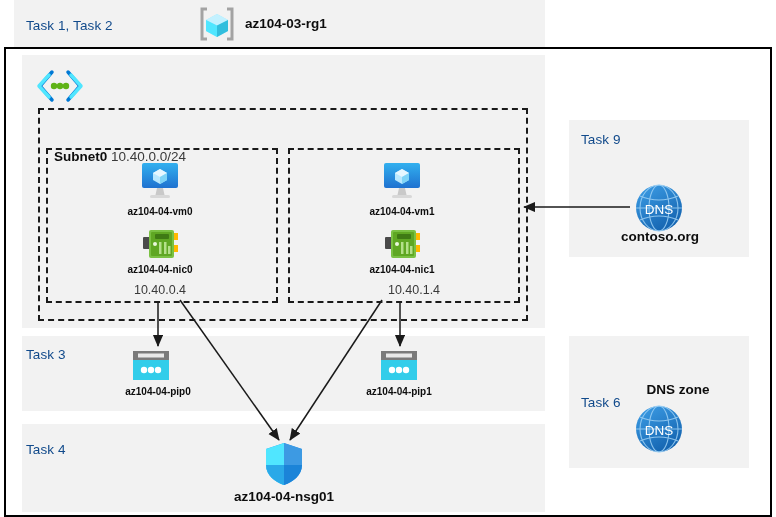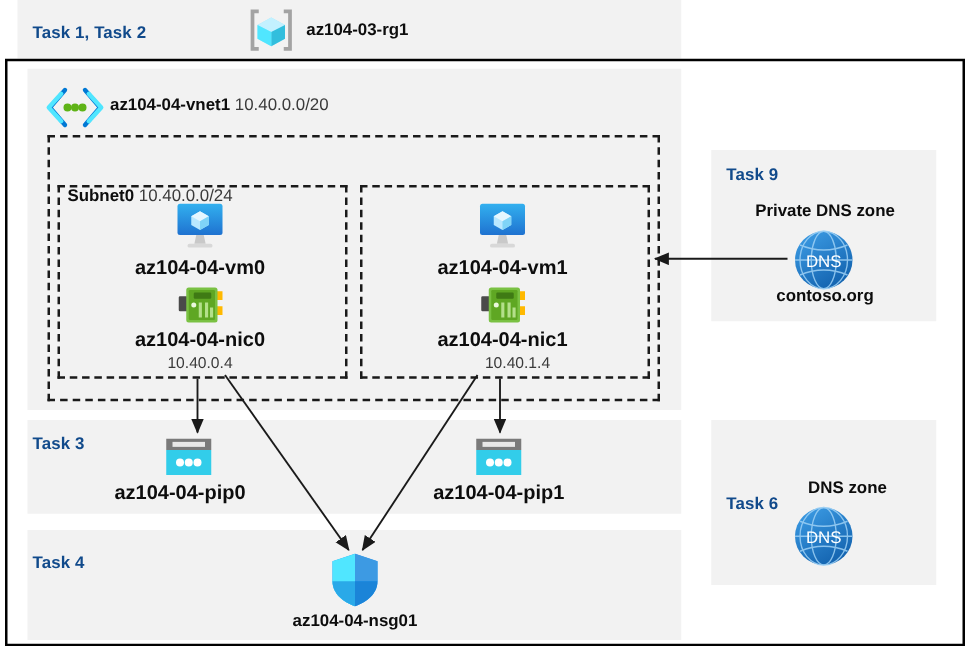--- a/index.html
+++ b/index.html
@@ -40,41 +40,41 @@
     position: absolute;
     box-sizing: border-box;
     border: 2px dashed #1a1a1a;
     background: transparent;
   }
 
   
   .task-label {
     position: absolute;
     color: #114a8b;
-    font-weight: bold;
+    font-weight: normal;
     font-size: 13.5px;
     letter-spacing: .1px;
     white-space: nowrap;
   }
   .title-bold {
     position: absolute;
     color: #0d0d0d;
     font-weight: bold;
     font-size: 13.5px;
     white-space: nowrap;
   }
   .title-bold .light {
     font-weight: normal;
     color: #3a3a3a;
   }
   .node-label {
     position: absolute;
     color: #0d0d0d;
     font-weight: bold;
-    font-size: 16px;
+    font-size: 10px;
     white-space: nowrap;
     text-align: center;
     transform: translateX(-50%);
   }
   .node-sub {
     position: absolute;
     color: #3a3a3a;
     font-weight: normal;
     font-size: 12.5px;
     white-space: nowrap;
@@ -137,23 +137,20 @@
       <path d="M16 3 L4 17 L16 31" fill="none" stroke="#0078d4" stroke-width="3.5" stroke-linecap="round" stroke-linejoin="round"></path>
       <path d="M13 6 L3 17 L13 28" fill="none" stroke="#50e6ff" stroke-width="3.5" stroke-linecap="round" stroke-linejoin="round"></path>
       <path d="M32 3 L44 17 L32 31" fill="none" stroke="#0078d4" stroke-width="3.5" stroke-linecap="round" stroke-linejoin="round"></path>
       <path d="M35 6 L45 17 L35 28" fill="none" stroke="#50e6ff" stroke-width="3.5" stroke-linecap="round" stroke-linejoin="round"></path>
       <circle cx="18" cy="17" r="3.2" fill="#5fb316"></circle>
       <circle cx="24" cy="17" r="3.2" fill="#5fb316"></circle>
       <circle cx="30" cy="17" r="3.2" fill="#5fb316"></circle>
     </svg>
   </div>
 
-  <div class="title-bold" style="left:88px; top:76px;">
-    <span>az104-04-vnet1</span><span class="light"> </span><span class="light">10.40.0.0/20</span>
-  </div>
 
   <div class="dashed" style="left:38px; top:108px; width:490px; height:213px;"></div>
 
   <div class="dashed" style="left:46px; top:148px; width:232px; height:155px;"></div>
 
   <div class="title-bold" style="left:54px; top:120px;margin-top:29px;">
     <span>Subnet0</span><span class="light"> </span><span class="light">10.40.0.0/24</span>
   </div>
 
   <div class="icon" style="left:136px; top:160px;">
@@ -241,21 +238,21 @@
     <svg width="44" height="34" viewBox="0 0 44 34">
       <rect x="4" y="2" width="36" height="9" fill="#7a7a7a"></rect>
       <rect x="9" y="4.5" width="26" height="4" fill="#e8e8e8"></rect>
       <rect x="4" y="11" width="36" height="20" fill="#32cdea"></rect>
       <circle cx="15" cy="21" r="3.2" fill="#ffffff"></circle>
       <circle cx="22" cy="21" r="3.2" fill="#ffffff"></circle>
       <circle cx="29" cy="21" r="3.2" fill="#ffffff"></circle>
     </svg>
   </div>
 
-  <div class="node-label" style="left:144px; top:386px;">az104-04-pip0</div>
+  <div class="node-label" style="left:158px; top:386px;">az104-04-pip0</div>
 
   <div class="icon" style="left:377px; top:349px;">
     <svg width="44" height="34" viewBox="0 0 44 34">
       <rect x="4" y="2" width="36" height="9" fill="#7a7a7a"></rect>
       <rect x="9" y="4.5" width="26" height="4" fill="#e8e8e8"></rect>
       <rect x="4" y="11" width="36" height="20" fill="#32cdea"></rect>
       <circle cx="15" cy="21" r="3.2" fill="#ffffff"></circle>
       <circle cx="22" cy="21" r="3.2" fill="#ffffff"></circle>
       <circle cx="29" cy="21" r="3.2" fill="#ffffff"></circle>
     </svg>
@@ -276,21 +273,20 @@
       <path d="M22 24 L22 44 C13 41 4 34 4 24 Z" fill="#2aa9e8"></path>
     </svg>
   </div>
 
   <div class="heading-bold" style="left:284px; top:489px;">az104-04-nsg01</div>
 
   <div class="panel" style="left:569px; top:120px; width:180px; height:137px;"></div>
 
   <div class="task-label" style="left:581px; top:132px;">Task 9</div>
 
-  <div class="heading-bold" style="left:660px; top:161px;">Private DNS zone</div>
 
   <div class="icon" style="left:634px; top:183px;">
     <svg width="50" height="50" viewBox="0 0 50 50">
       <defs>
         <linearGradient id="dnsg0" x1="0" y1="0" x2="0.6" y2="1">
           <stop offset="0" stop-color="#3fa0e8"></stop>
           <stop offset="1" stop-color="#1464b0"></stop>
         </linearGradient>
       </defs>
       <circle cx="25" cy="25" r="23" fill="url(#dnsg0)"></circle>

